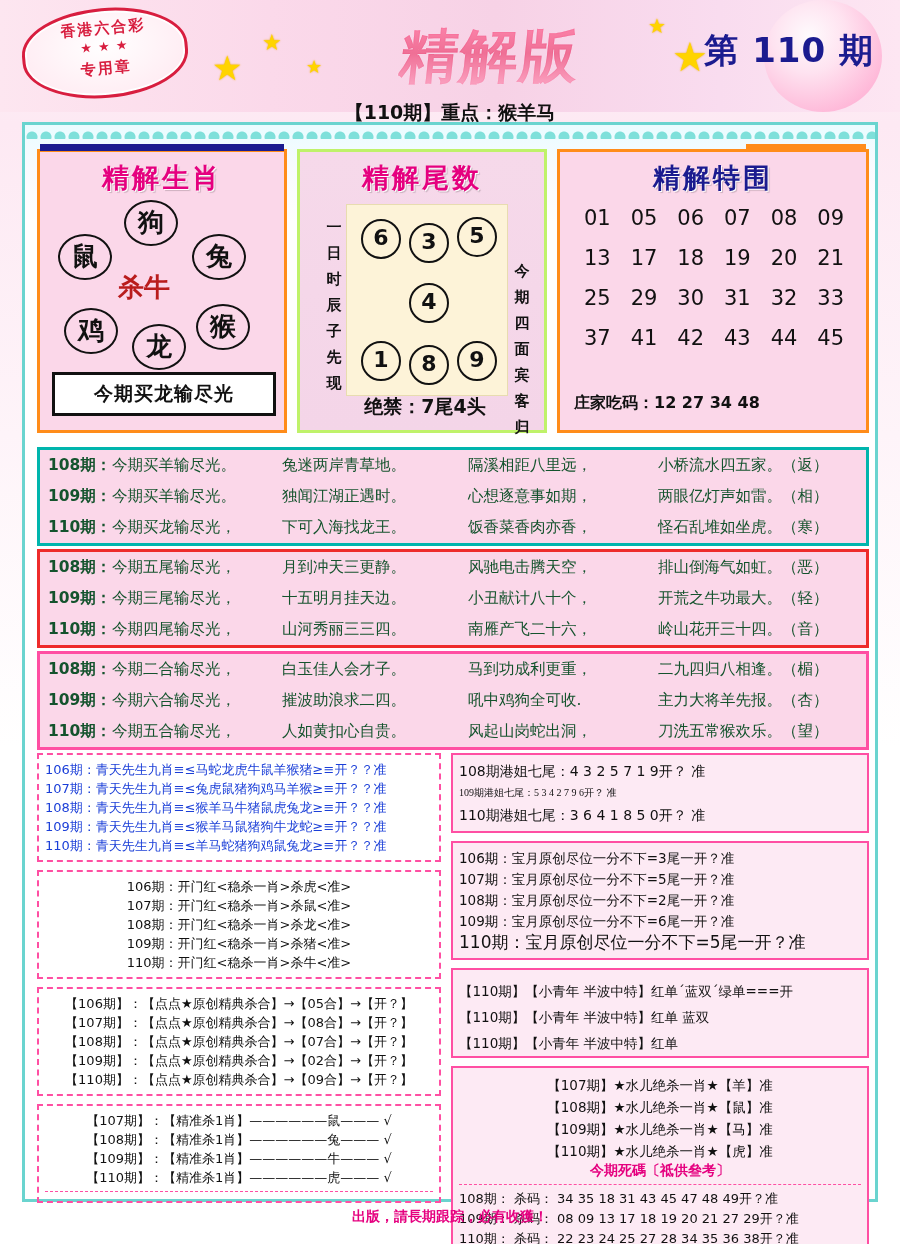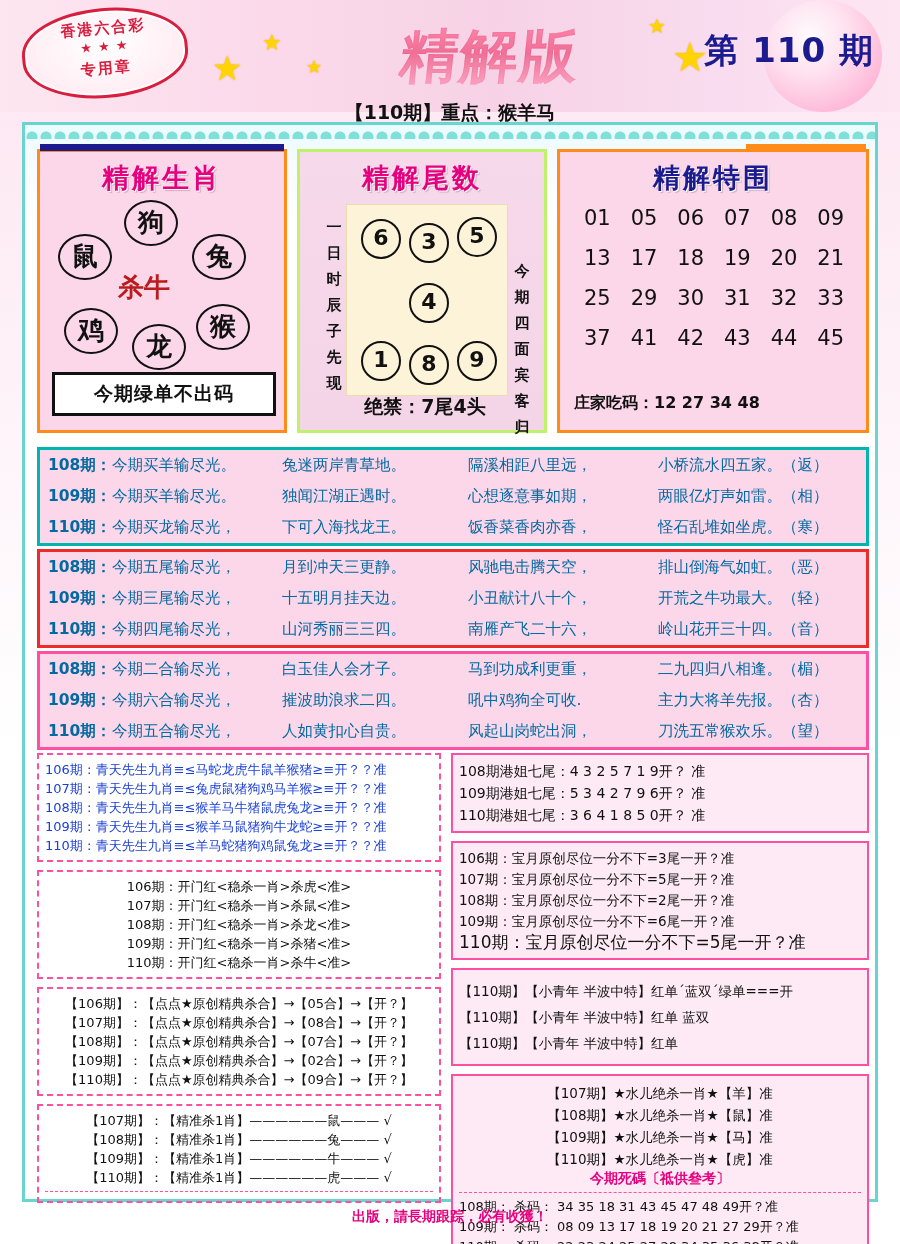--- a/index.html
+++ b/index.html
@@ -141,21 +141,21 @@
     position:absolute;left:14px;bottom:16px;width:284px;
     font-size:16px;color:#111;font-weight:bold;
   }
   
   .poemblock{position:absolute;left:12px;width:832px;box-sizing:border-box;}
   .pb{border:3px solid #00b5ad;background:#fbd7e9;box-sizing:border-box;}
   .pb.red{border-color:#ee2b2b;}
   .pb.pink{border-color:#ff4fa3;}
   .prow{
     display:flex;align-items:center;height:31px;padding:0 8px;
-    font-size:15.5px;color:#0369a1;white-space:nowrap;
+    font-size:15.5px;color:#14532d;white-space:nowrap;
   }
   .prow .lab{font-weight:bold;}
   .prow .seg{display:inline-block;}
   .s1{width:170px;}
   .s2{width:186px;}
   .s3{width:190px;}
   .s4{width:auto;}
   
   .bot{position:absolute;left:12px;top:700px;width:832px;}
   .colL{position:absolute;left:0;top:0;width:404px;}
@@ -215,21 +215,21 @@
         <div class="boxtitle">精解生肖</div>
         <div class="zodiac">
           <div class="zc" style="left:18px;top:36px;">鼠</div>
           <div class="zc" style="left:84px;top:2px;">狗</div>
           <div class="zc" style="left:152px;top:36px;">兔</div>
           <div class="zplain" style="left:78px;top:72px;">杀牛</div>
           <div class="zc" style="left:24px;top:110px;">鸡</div>
           <div class="zc" style="left:92px;top:126px;">龙</div>
           <div class="zc" style="left:156px;top:106px;">猴</div>
         </div>
-        <div class="greenbar">今期绿单不出码</div>
+        <div class="greenbar">今期买龙输尽光</div>
       </div>
 
       <div class="box box2">
         <div class="boxtitle">精解尾数</div>
         <div class="tailwrap">
           <div class="tn" style="left:14px;top:14px;">6</div>
           <div class="tn" style="left:62px;top:18px;">3</div>
           <div class="tn" style="left:110px;top:12px;">5</div>
           <div class="tn" style="left:62px;top:78px;">4</div>
           <div class="tn" style="left:14px;top:136px;">1</div>
@@ -382,33 +382,33 @@
           <div class="ln center">【109期】：【精准杀1肖】——————牛——— √</div>
           <div class="ln center">【110期】：【精准杀1肖】——————虎——— √</div>
           <div class="dashline"></div>
         </div>
       </div>
 
       <div class="colR">
 
         <div class="panel solidpink">
           <div class="ln" style="font-size:14px;line-height:22px;">108期港姐七尾：4 3 2 5 7 1 9开？ 准</div>
-          <div class="ln" style="font-size:14px;line-height:22px;">109期港姐七尾：5 3 4 2 7 9 6开？ 准</div>
+          <div class="ln" style="font-size:10px;line-height:22px;font-family:Liberation Serif, serif;">109期港姐七尾：5 3 4 2 7 9 6开？ 准</div>
           <div class="ln" style="font-size:14px;line-height:22px;">110期港姐七尾：3 6 4 1 8 5 0开？ 准</div>
         </div>
 
         <div class="panel solidpink">
           <div class="ln" style="font-size:13.5px;line-height:21px;">106期：宝月原创尽位一分不下=3尾一开？准</div>
           <div class="ln" style="font-size:13.5px;line-height:21px;">107期：宝月原创尽位一分不下=5尾一开？准</div>
           <div class="ln" style="font-size:13.5px;line-height:21px;">108期：宝月原创尽位一分不下=2尾一开？准</div>
           <div class="ln" style="font-size:13.5px;line-height:21px;">109期：宝月原创尽位一分不下=6尾一开？准</div>
           <div class="ln" style="font-size:17px;line-height:21px;">110期：宝月原创尽位一分不下=5尾一开？准</div>
         </div>
 
-        <div class="panel solidpink" style="padding-top:8px;padding-bottom:8px;">
+        <div class="panel solidpink" style="padding-top:8px;padding-bottom:0;">
           <div class="ln" style="font-size:13.5px;line-height:26px;">【110期】【小青年 半波中特】红单´蓝双´绿单===开</div>
           <div class="ln" style="font-size:13.5px;line-height:26px;">【110期】【小青年 半波中特】红单   蓝双</div>
           <div class="ln" style="font-size:13.5px;line-height:26px;">【110期】【小青年 半波中特】红单</div>
         </div>
 
         <div class="panel solidpink" style="padding-top:6px;">
           <div class="ln center" style="font-size:13.5px;line-height:22px;">【107期】★水儿绝杀一肖★【羊】准</div>
           <div class="ln center" style="font-size:13.5px;line-height:22px;">【108期】★水儿绝杀一肖★【鼠】准</div>
           <div class="ln center" style="font-size:13.5px;line-height:22px;">【109期】★水儿绝杀一肖★【马】准</div>
           <div class="ln center" style="font-size:13.5px;line-height:22px;">【110期】★水儿绝杀一肖★【虎】准</div>

